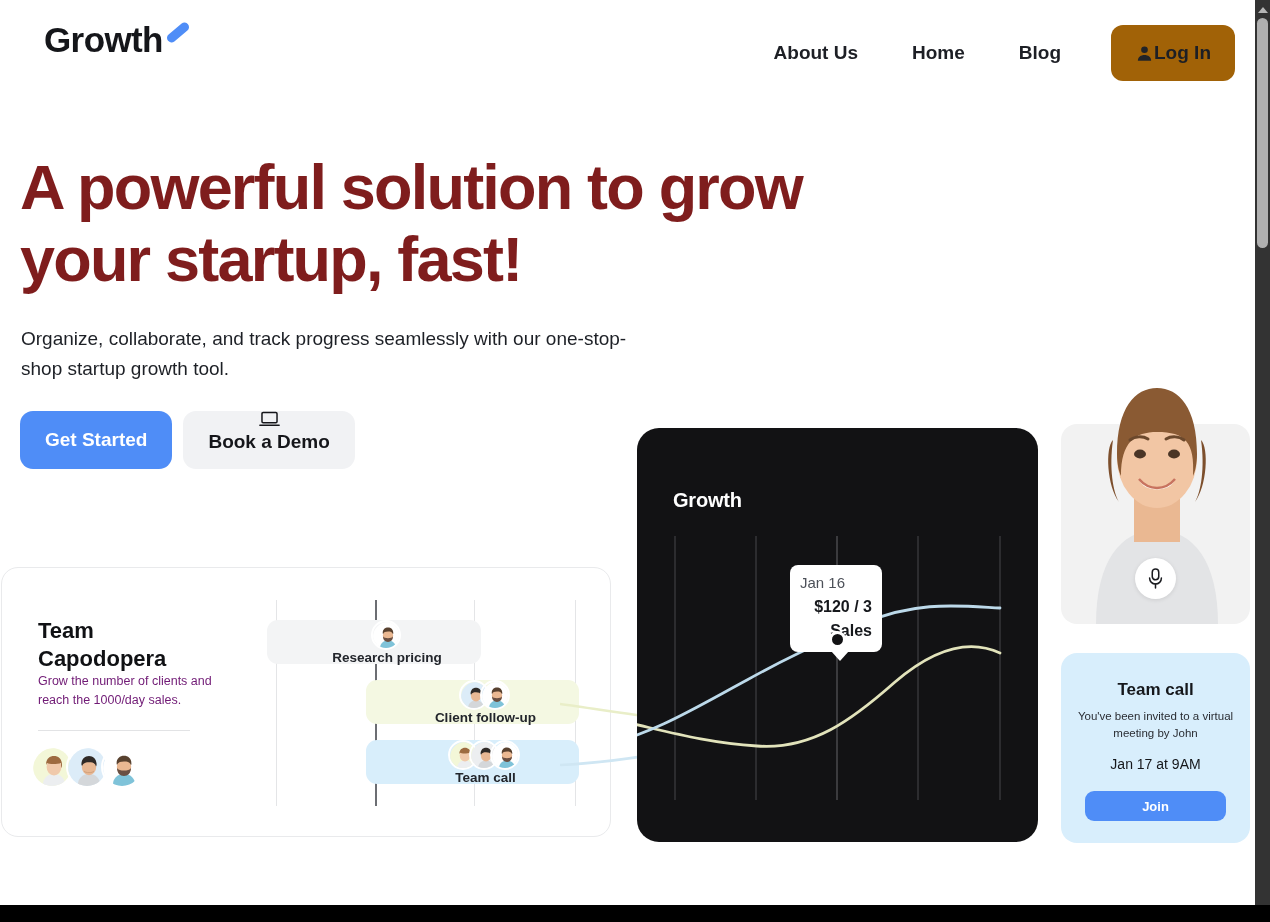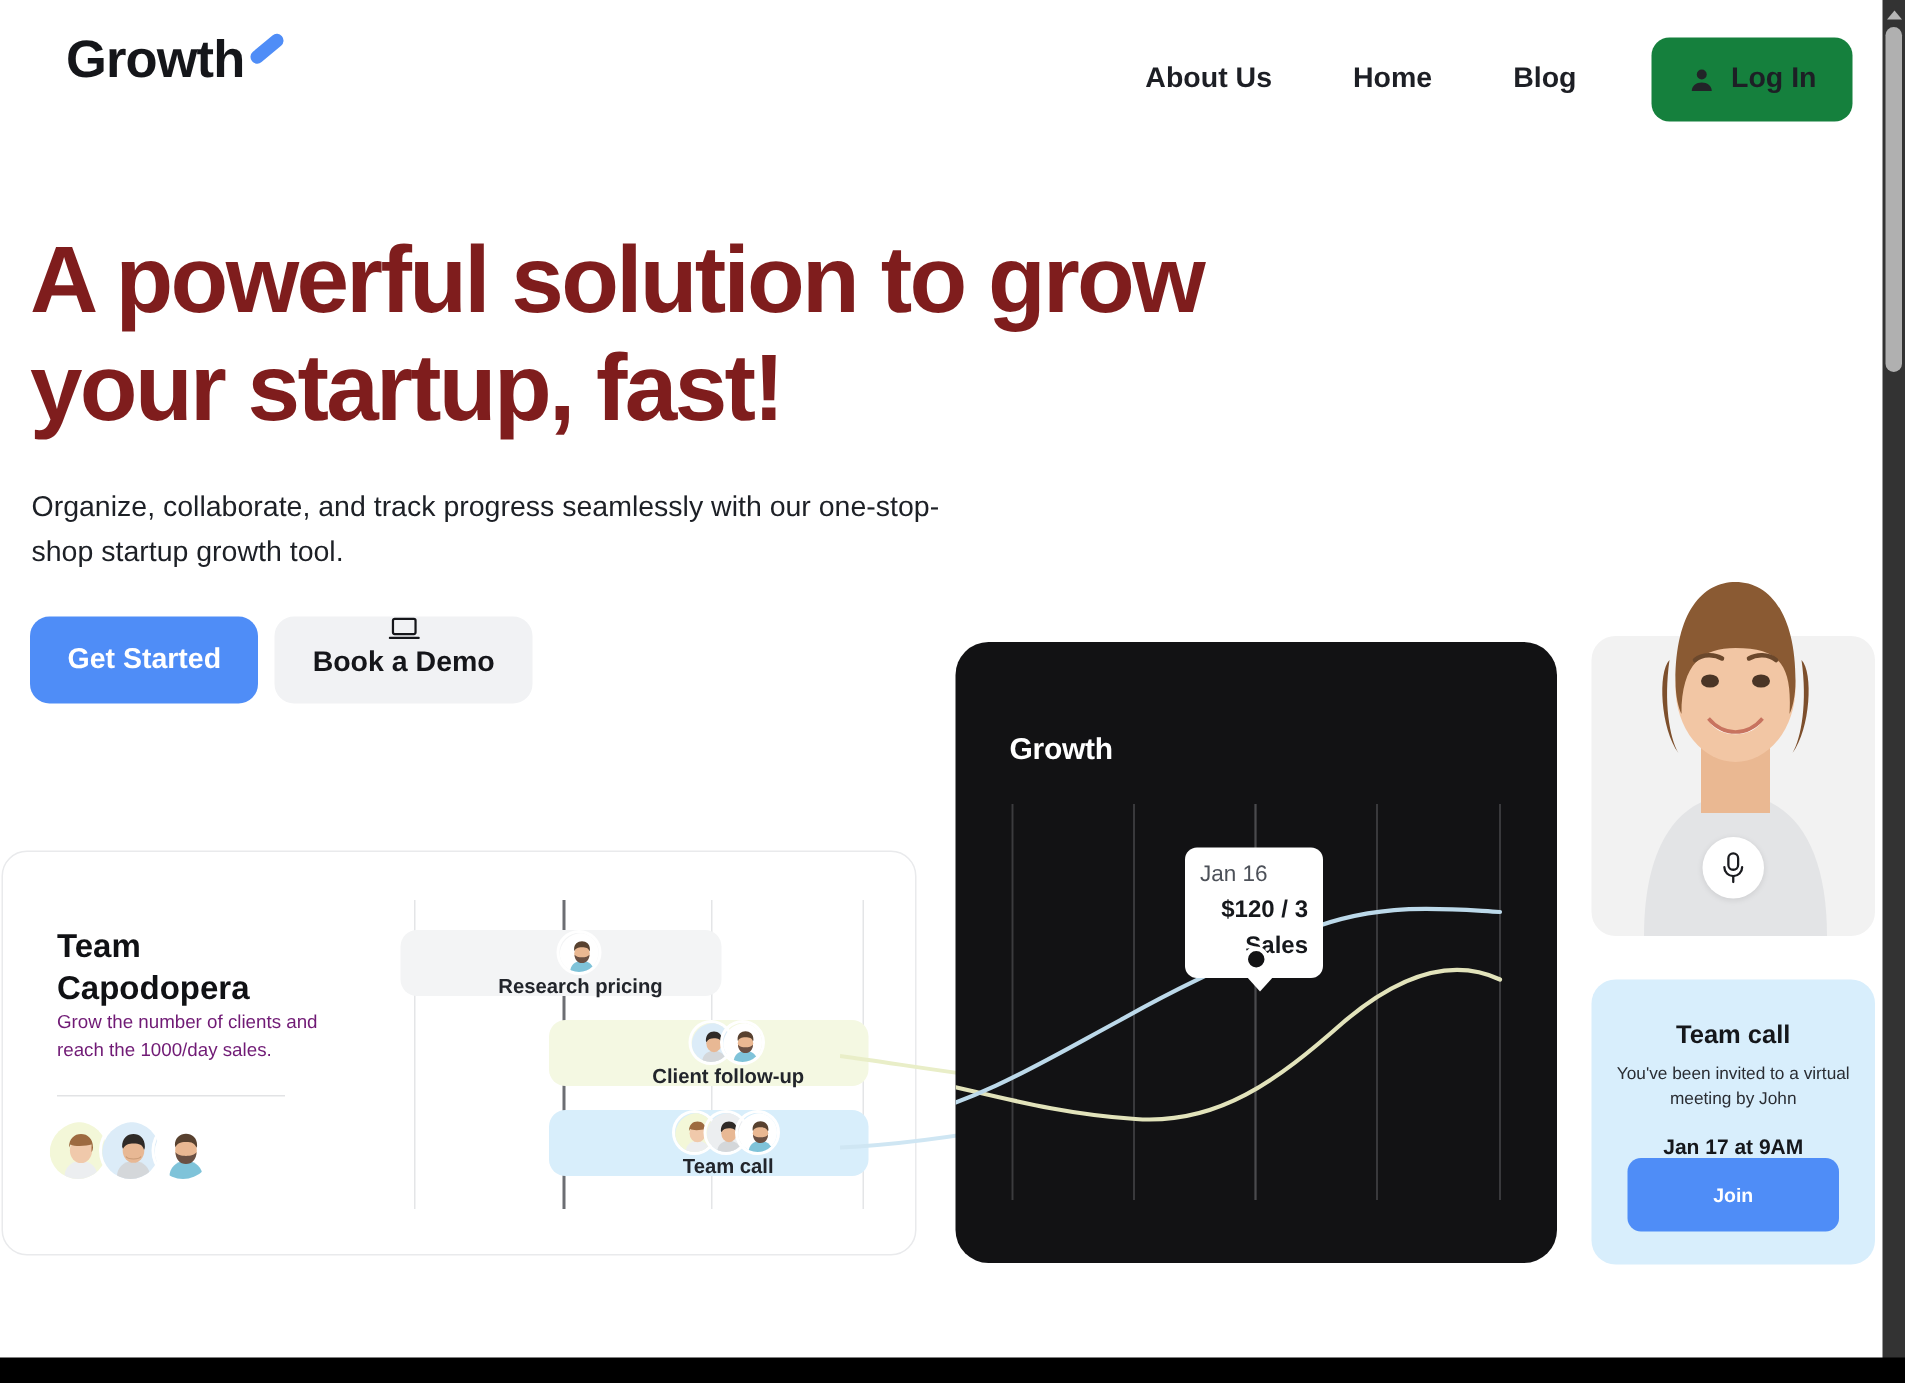--- a/index.html
+++ b/index.html
@@ -37,22 +37,22 @@
   .nav {
     position: absolute; right: 20px; top: 25px;
     display: flex; align-items: center; gap: 0px;
   }
   .nav-link {
     font-size: 19px; font-weight: 700; color: #1d1f25;
     padding: 0 27px; cursor: pointer; text-decoration: none;
     line-height: 56px;
   }
   .login-btn {
-    display: flex; align-items: center; gap: 10px;
-    background: #15803d; border: none; border-radius: 12px;
+    display: flex; align-items: center; 
+    background: #a16207; border: none; border-radius: 12px;
     padding: 0 24px; height: 56px; cursor: pointer;
     margin-left: 23px;
   }
   .login-label { font-size: 19px; font-weight: 700; color: #1d1f25; }
   .person-icon { width: 19px; height: 19px; display:block; }
 
   
   .hero-title {
     position: absolute; left: 20px; top: 152px;
     width: 900px;
@@ -192,25 +192,25 @@
     text-align: center;
   }
   .call-title {
     margin-top: 27px; font-size: 17px; font-weight: 800; color: #15171b;
   }
   .call-body {
     margin-top: 8px; font-size: 11.5px; line-height: 1.5; color: #2a2d33;
     padding: 0 4px;
   }
   .call-date {
-    margin-top: 13px; font-size: 14px; font-weight: 700; color: #15171b;
+    margin-top: 13px; font-size: 14px; font-weight: 400; color: #15171b;
   }
   .join-btn {
     position: absolute; left: 24px; bottom: 22px;
-    width: 141px; height: 49px; border: none; border-radius: 9px;
+    width: 141px; height: 30px; border: none; border-radius: 9px;
     background: #4f8df7; color: #ffffff;
     font-size: 13px; font-weight: 600; cursor: pointer;
     font-family: "Liberation Sans", sans-serif;
   }
 
   
   .scrollbar {
     position: absolute; right: 0; top: 0; width: 15px; height: 922px;
     background: #333333;
   }

